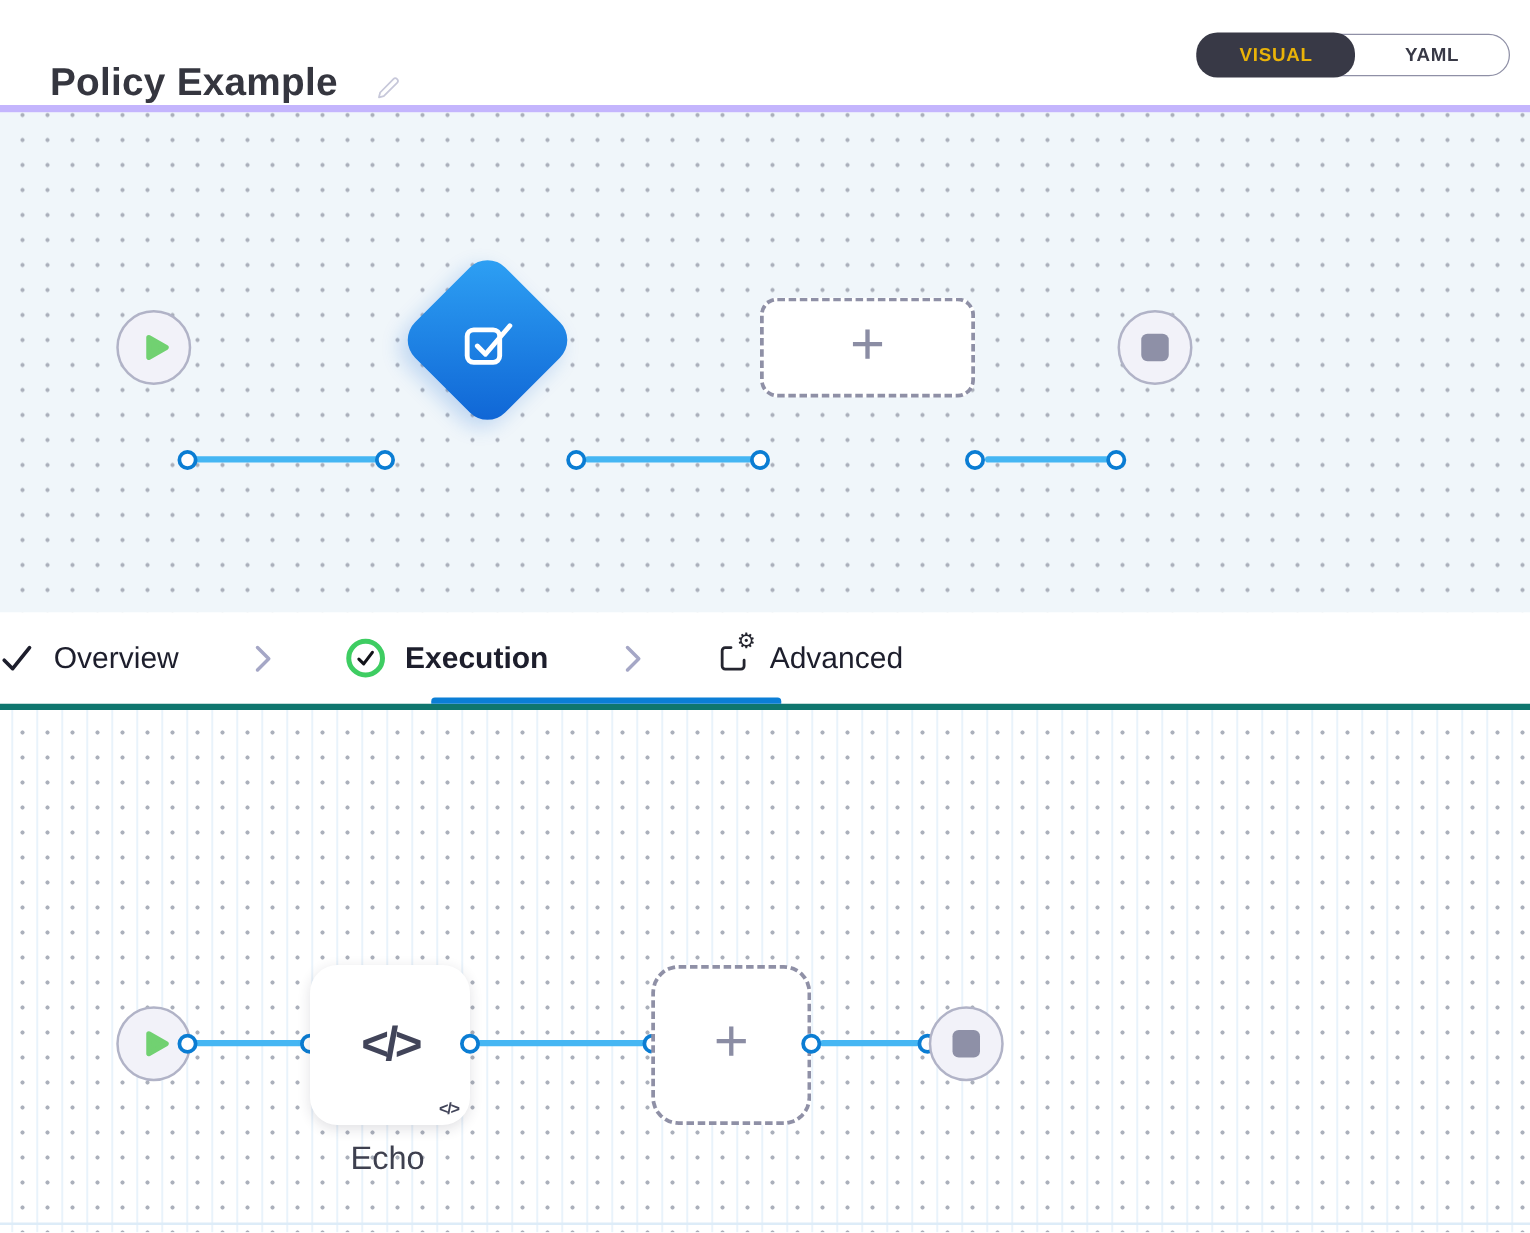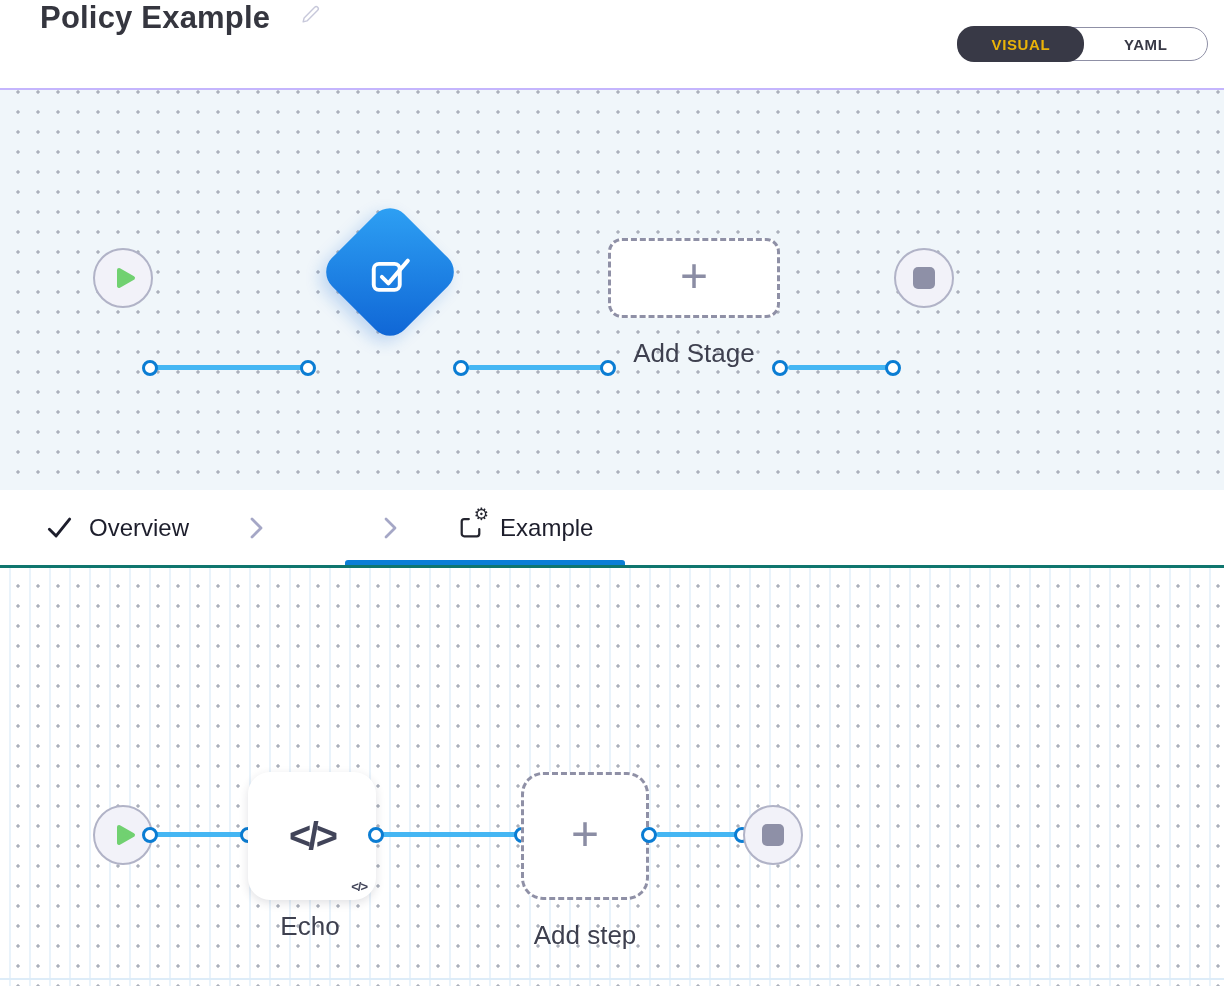--- a/index.html
+++ b/index.html
@@ -1,21 +1,21 @@
 <!DOCTYPE html>
 <html><head>
 <meta charset="utf-8">
 <style>
   * { margin:0; padding:0; box-sizing:border-box; }
   body { background:#fff; font-family:"Liberation Sans", sans-serif; }
   #app { position:relative; width:1224px; height:986px; overflow:hidden; background:#fff; }
 
   
   .header { position:absolute; left:0; top:0; width:1224px; height:90px; background:#fff;
-            border-bottom:2px solid #c4b5fd; display:flex; align-items:flex-start; }
+            border-bottom:6px solid #c4b5fd; display:flex; align-items:flex-end; }
   .title { margin-left:40px; font-size:31px; font-weight:700; color:#35363f; letter-spacing:.2px; }
   .edit-btn { margin-left:26px; width:28px; height:28px; display:flex; align-items:center; justify-content:center; cursor:pointer; }
   .toggle { position:absolute; right:16px; top:27px; width:250px; height:34px; border:1.6px solid #8f90a6;
             border-radius:17px; background:#fff; display:flex; }
   .toggle-opt { flex:1; display:flex; align-items:center; justify-content:center; font-size:15px; font-weight:700;
                 letter-spacing:.6px; color:#383946; border-radius:17px; cursor:pointer; }
   .toggle-opt.active { background:#383946; color:#eab308; margin:-1.6px 0 -1.6px -1.6px; flex:0 0 127px; }
 
   
   .stage-canvas { position:absolute; left:0; top:90px; width:1224px; height:400px; background-color:#f0f6fa;
@@ -50,21 +50,21 @@
   .node-label { width:220px; text-align:center; font-size:26px; color:#3e404f; }
 
   .step-card { width:128px; height:128px; border-radius:22px; background:#fff;
                box-shadow:0 3px 10px rgba(40,41,61,.14); display:flex; align-items:center; justify-content:center;
                position:absolute; cursor:pointer; }
   .code-glyph { font-size:38px; font-weight:700; color:#414459; letter-spacing:-3px; }
   .code-badge { position:absolute; right:9px; bottom:6px; font-size:13px; font-weight:700; color:#414459; letter-spacing:-1px; }
 
   
   .tabbar { position:absolute; left:0; top:490px; width:1224px; height:78px; background:#fff;
-            border-bottom:3px solid #0f766e; display:flex; align-items:center; padding-left:46px; }
+            border-bottom:5px solid #0f766e; display:flex; align-items:center; }
   .tab { display:flex; align-items:center; gap:16px; cursor:pointer; }
   .tab-label { font-size:24px; color:#1d1e2c; }
   .tab-label.bold { font-weight:700; }
   .chevron-sep { margin:0 56px; display:flex; align-items:center; }
   .tab-underline { position:absolute; left:345px; bottom:0; width:280px; height:5px; background:#0b7ed6; border-radius:3px 3px 0 0; }
   .exec-circle { width:31px; height:31px; border-radius:50%; border:4px solid #3ecd62; background:#fff;
                  display:flex; align-items:center; justify-content:center; }
   .adv-icon-wrap { position:relative; width:27px; height:27px; }
   .gear-glyph { position:absolute; top:-8px; right:-5px; font-size:17px; color:#24252f; line-height:1;
                 font-family:"DejaVu Sans", sans-serif; }
@@ -108,21 +108,20 @@
       </div>
     </div>
 
     <div class="cline abs" style="left:468px; top:275px; width:140px;"></div>
     <div class="cpoint abs" style="left:453px; top:270px;"></div>
     <div class="cpoint abs" style="left:600px; top:270px;"></div>
 
     <div class="dash-box dash-stage abs" style="left:608px; top:148px;">
       <span class="plus">+</span>
     </div>
-    <div class="node-label abs" style="left:584px; top:248px;">Add Stage</div>
 
     <div class="cline abs" style="left:788px; top:275px; width:105px;"></div>
     <div class="cpoint abs" style="left:772px; top:270px;"></div>
     <div class="cpoint abs" style="left:885px; top:270px;"></div>
 
     <div class="term-node abs" style="left:894px; top:158px;">
       <div class="stop-sq"></div>
     </div>
   </div>
 
@@ -133,35 +132,43 @@
       </svg>
       <span class="tab-label">Overview</span>
     </div>
 
     <div class="chevron-sep">
       <svg width="22" height="26" viewBox="0 0 22 26" fill="none" stroke="#a5a7c6" stroke-width="2.8" stroke-linecap="round" stroke-linejoin="round">
         <polyline points="7 4 16 13 7 22"></polyline>
       </svg>
     </div>
 
+    <div class="tab">
+      <div class="exec-circle">
+        <svg width="17" height="17" viewBox="0 0 22 22" fill="none" stroke="#121319" stroke-width="3.2" stroke-linecap="round" stroke-linejoin="round">
+          <polyline points="4 12 9 17 18 5"></polyline>
+        </svg>
+      </div>
+      <span class="tab-label bold">Execution</span>
+    </div>
 
     <div class="chevron-sep">
       <svg width="22" height="26" viewBox="0 0 22 26" fill="none" stroke="#a5a7c6" stroke-width="2.8" stroke-linecap="round" stroke-linejoin="round">
         <polyline points="7 4 16 13 7 22"></polyline>
       </svg>
     </div>
 
     <div class="tab">
       <div class="adv-icon-wrap">
         <svg width="27" height="27" viewBox="0 0 24 24" fill="none" stroke="#24252f" stroke-width="2" stroke-linecap="round" stroke-linejoin="round">
           <path d="M10.5 4.5 H6.4 a2.2 2.2 0 0 0 -2.2 2.2 V17.6 a2.2 2.2 0 0 0 2.2 2.2 H17.6 a2.2 2.2 0 0 0 2.2 -2.2 V13.5"></path>
         </svg>
         <span class="gear-glyph">⚙</span>
       </div>
-      <span class="tab-label">Example</span>
+      <span class="tab-label">Advanced</span>
     </div>
 
     <div class="tab-underline"></div>
   </div>
 
   <div class="step-canvas">
 
     <div class="term-node abs" style="left:93px; top:237px;">
       <svg width="26" height="26" viewBox="0 0 26 26" style="margin-left:4px;">
         <polygon points="7,5 21,13 7,21" fill="#71d171" stroke="#71d171" stroke-width="4" stroke-linejoin="round"></polygon>
@@ -178,21 +185,20 @@
     </div>
     <div class="node-label abs" style="left:200px; top:343px;">Echo</div>
 
     <div class="cline abs" style="left:382px; top:264px; width:140px;"></div>
     <div class="cpoint abs" style="left:368px; top:259px;"></div>
     <div class="cpoint abs" style="left:514px; top:259px;"></div>
 
     <div class="dash-box dash-step abs" style="left:521px; top:204px;">
       <span class="plus">+</span>
     </div>
-    <div class="node-label abs" style="left:475px; top:352px;">Add step</div>
 
     <div class="cline abs" style="left:656px; top:264px; width:86px;"></div>
     <div class="cpoint abs" style="left:641px; top:259px;"></div>
     <div class="cpoint abs" style="left:734px; top:259px;"></div>
 
     <div class="term-node abs" style="left:743px; top:237px;">
       <div class="stop-sq"></div>
     </div>
 
     <div class="hline" style="top:410px;"></div>

